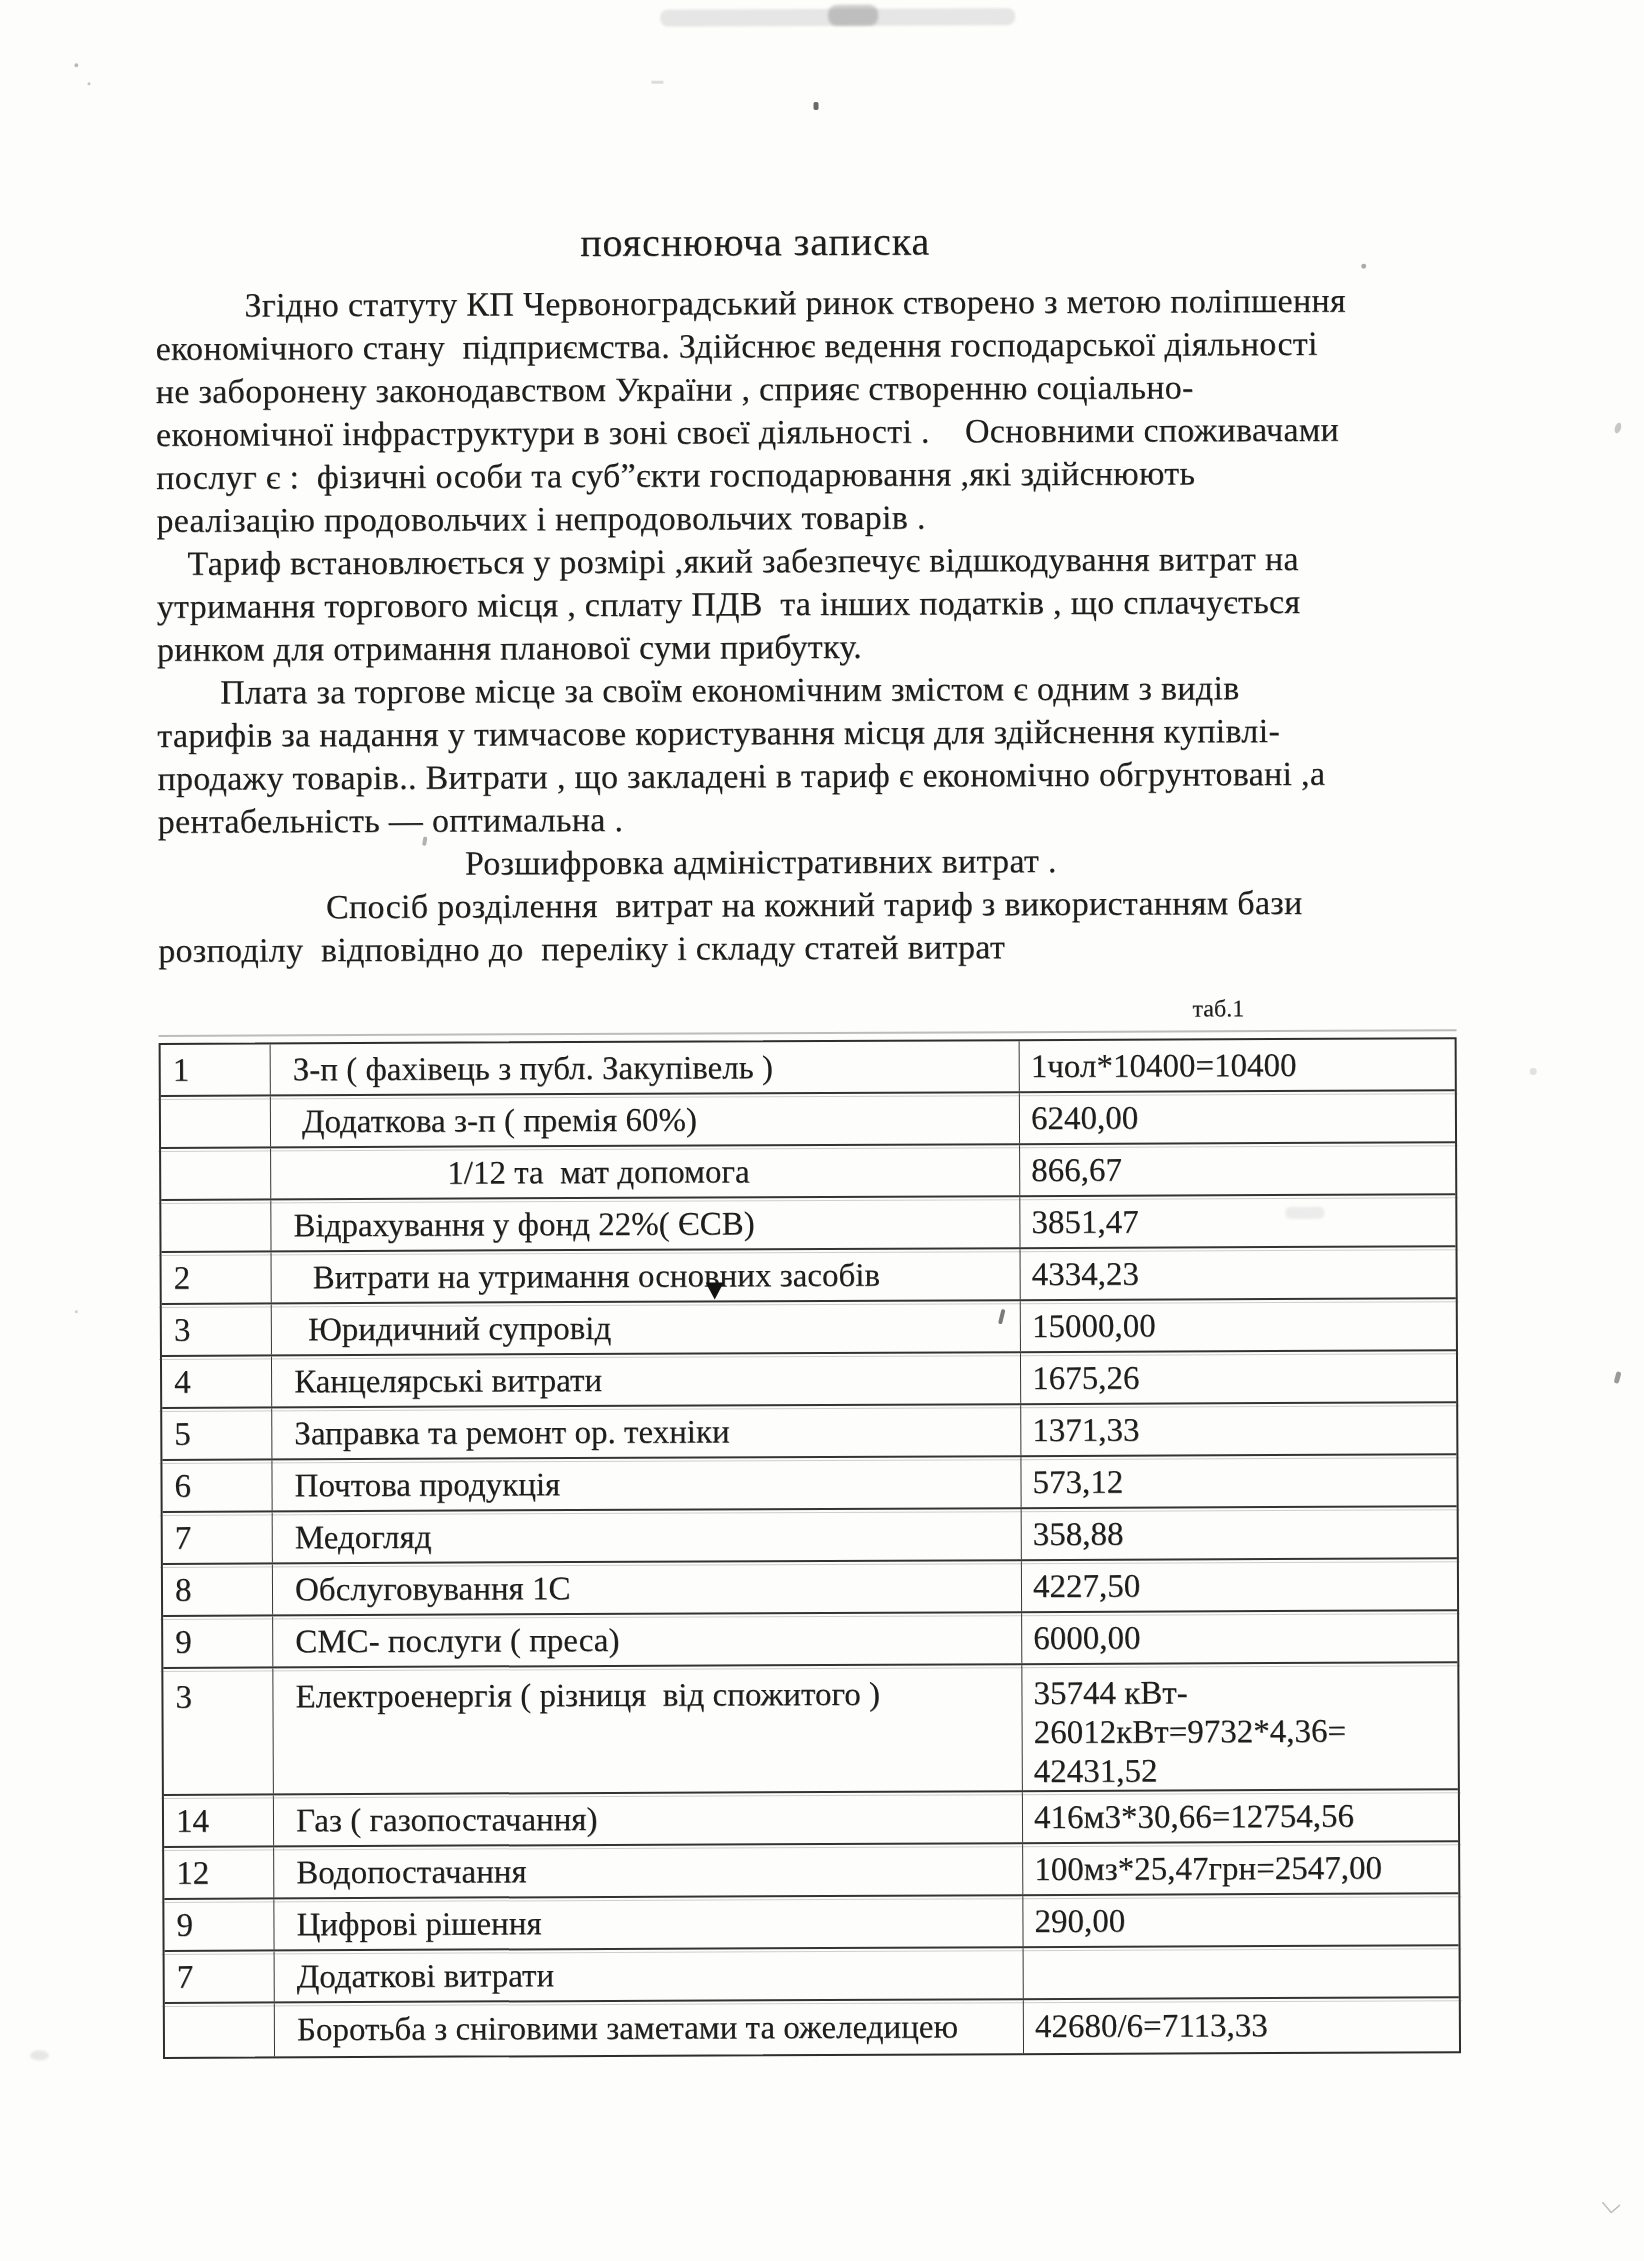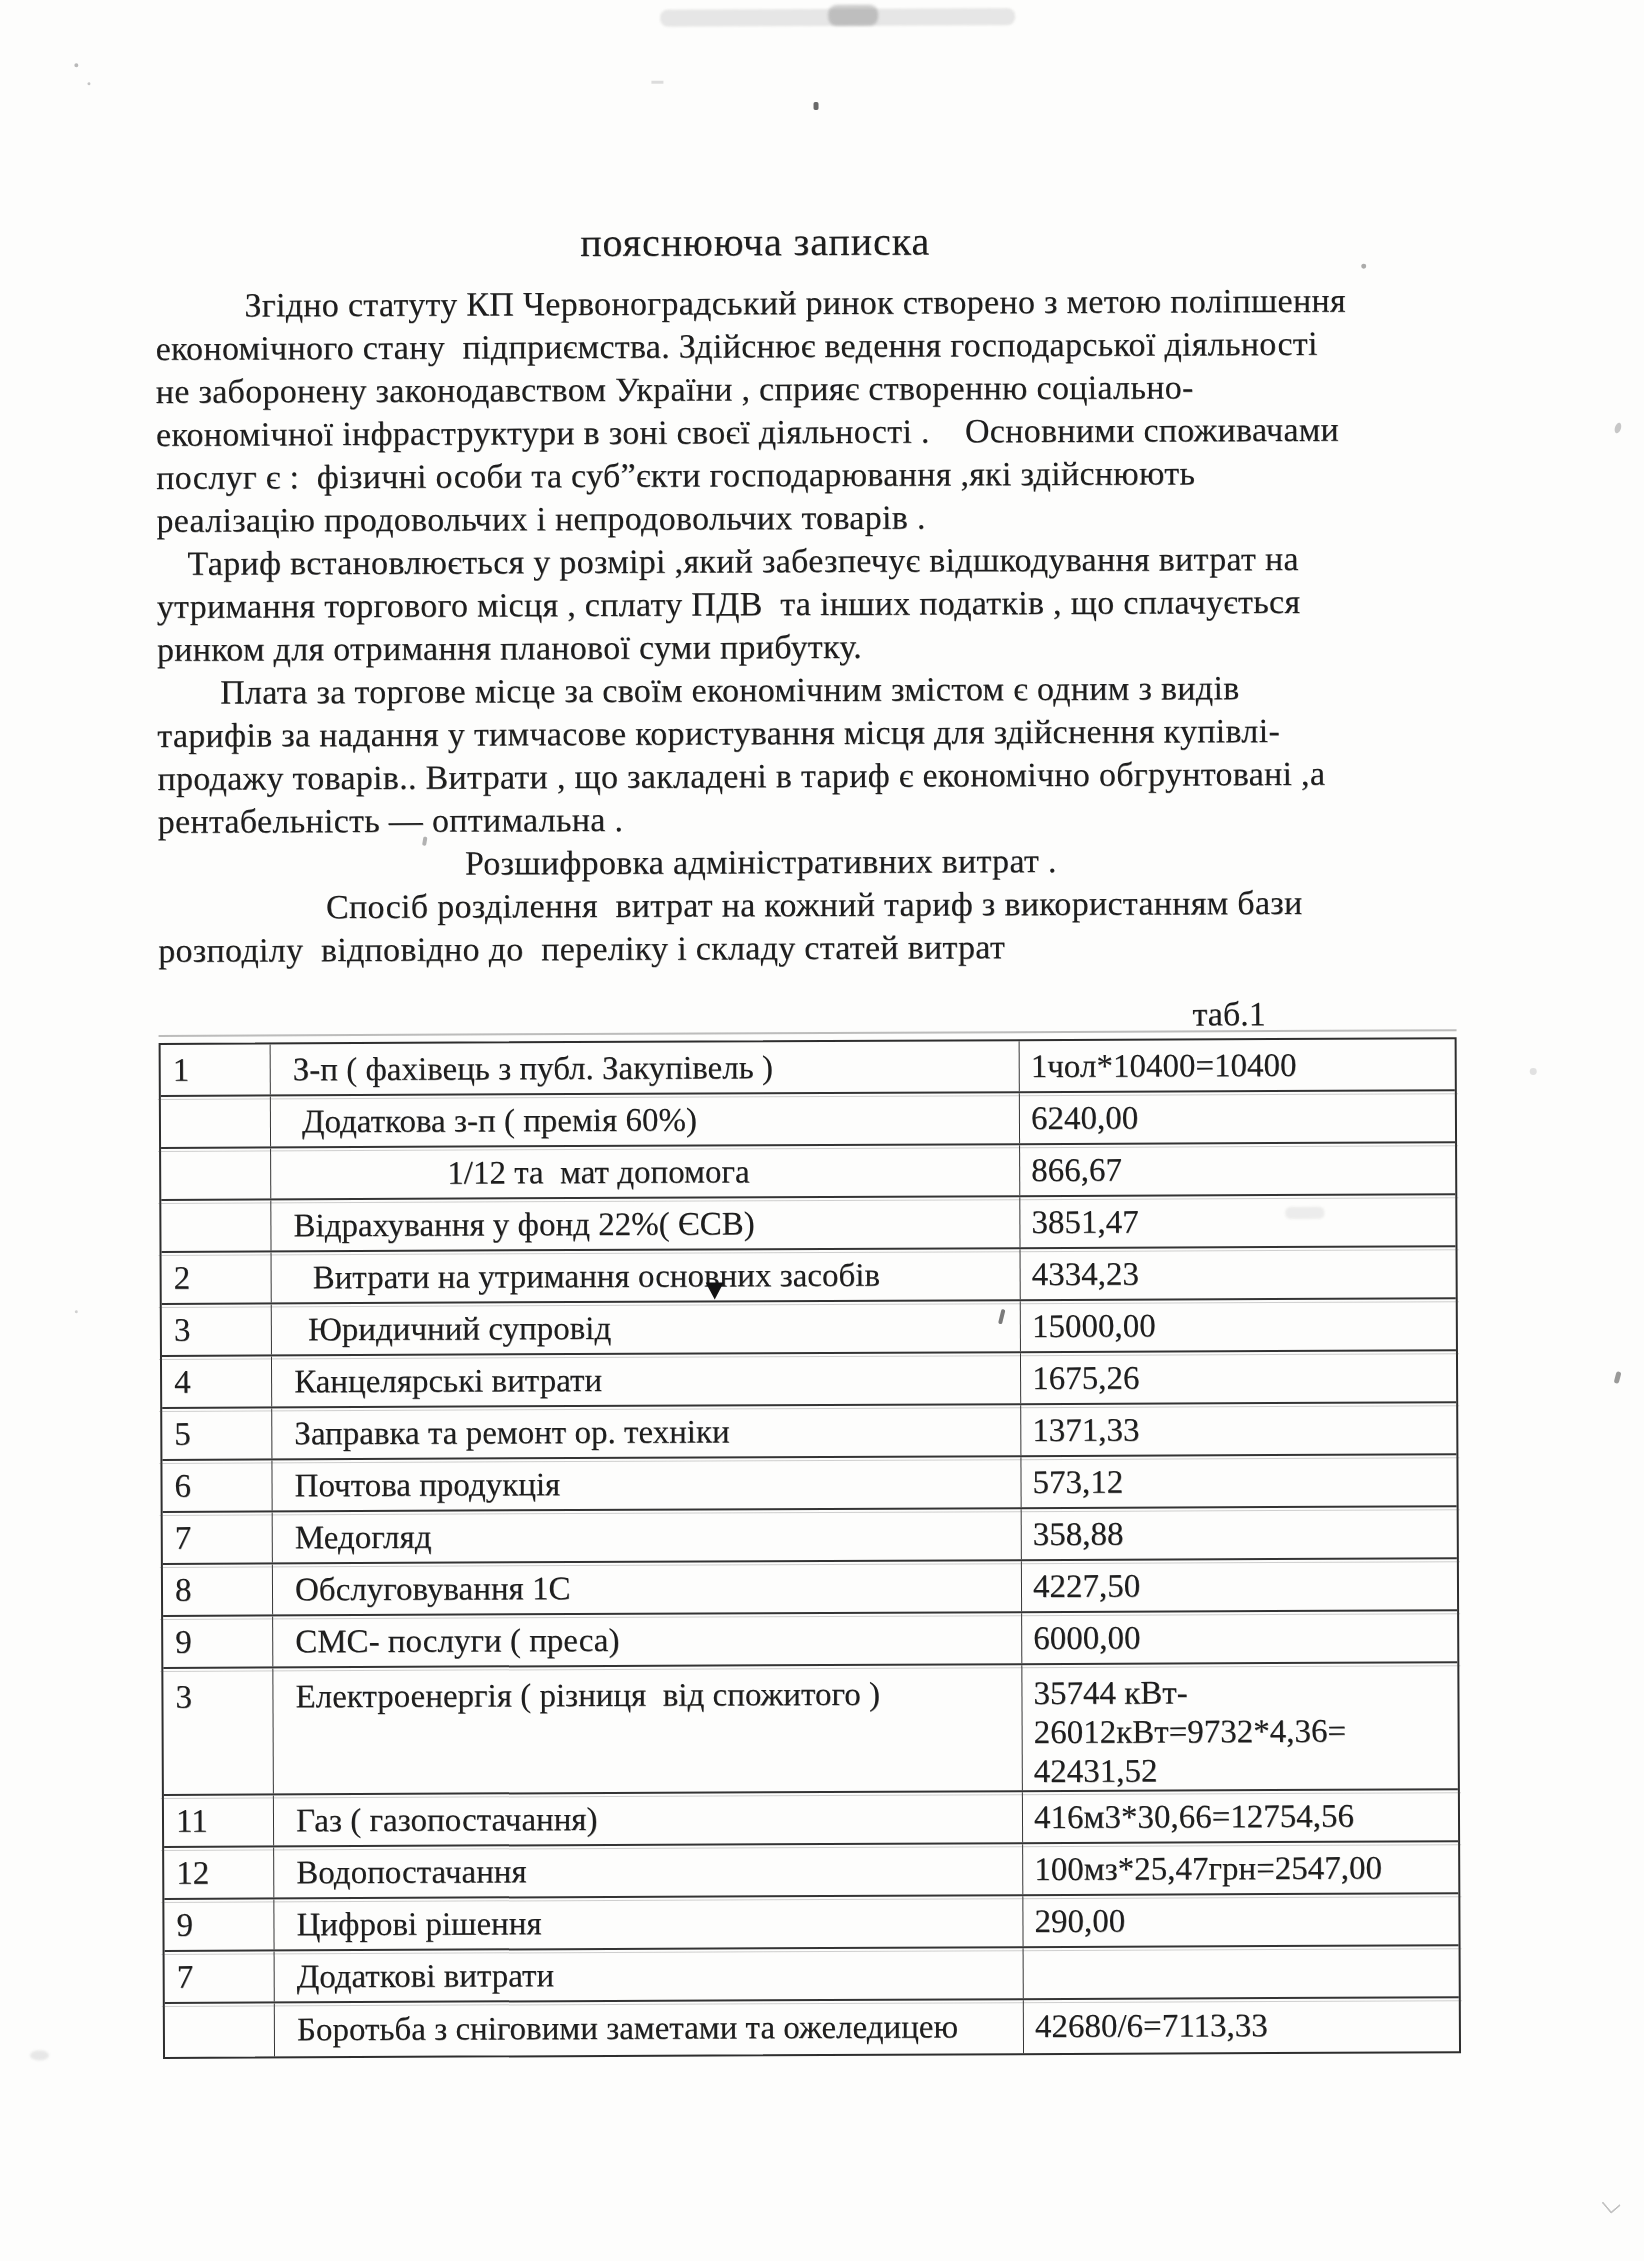--- a/index.html
+++ b/index.html
@@ -23,21 +23,21 @@
     text-align:center;font-size:40px;letter-spacing:0.9px;
   }
   .body-text{
     position:absolute;left:159px;top:281px;width:1314px;
   }
   .t-line{
     height:43px;line-height:43px;font-size:34px;
     white-space:pre;letter-spacing:0.3px;
   }
   .table-label{
-    position:absolute;left:1193px;top:997px;font-size:34px;
+    position:absolute;left:1193px;top:997px;font-size:24px;
   }
 
   .cost-table{
     position:absolute;left:159px;top:1040px;width:1298px;
     border:2.6px solid #2e2e2e;box-sizing:border-box;
     background:transparent;
   }
   .t-row{
     position:relative;display:flex;box-sizing:border-box;
     height:52px;border-top:2.6px solid #343434;
@@ -208,21 +208,21 @@
       <div class="t-row row-tall">
         <div class="cell-num">3</div>
         <div class="cell-desc" style="padding-left: 22px;">Електроенергія ( різниця  від спожитого )</div>
         <div class="cell-value">
           <div class="value-line">35744 кВт-</div>
           <div class="value-line">26012кВт=9732*4,36=</div>
           <div class="value-line">42431,52</div>
         </div>
       </div>
       <div class="t-row">
-        <div class="cell-num">11</div>
+        <div class="cell-num">14</div>
         <div class="cell-desc" style="padding-left: 22px;">Газ ( газопостачання)</div>
         <div class="cell-value">
           <div class="value-line">416м3*30,66=12754,56</div>
         </div>
       </div>
       <div class="t-row">
         <div class="cell-num">12</div>
         <div class="cell-desc" style="padding-left: 22px;">Водопостачання</div>
         <div class="cell-value">
           <div class="value-line">100мз*25,47грн=2547,00</div>

